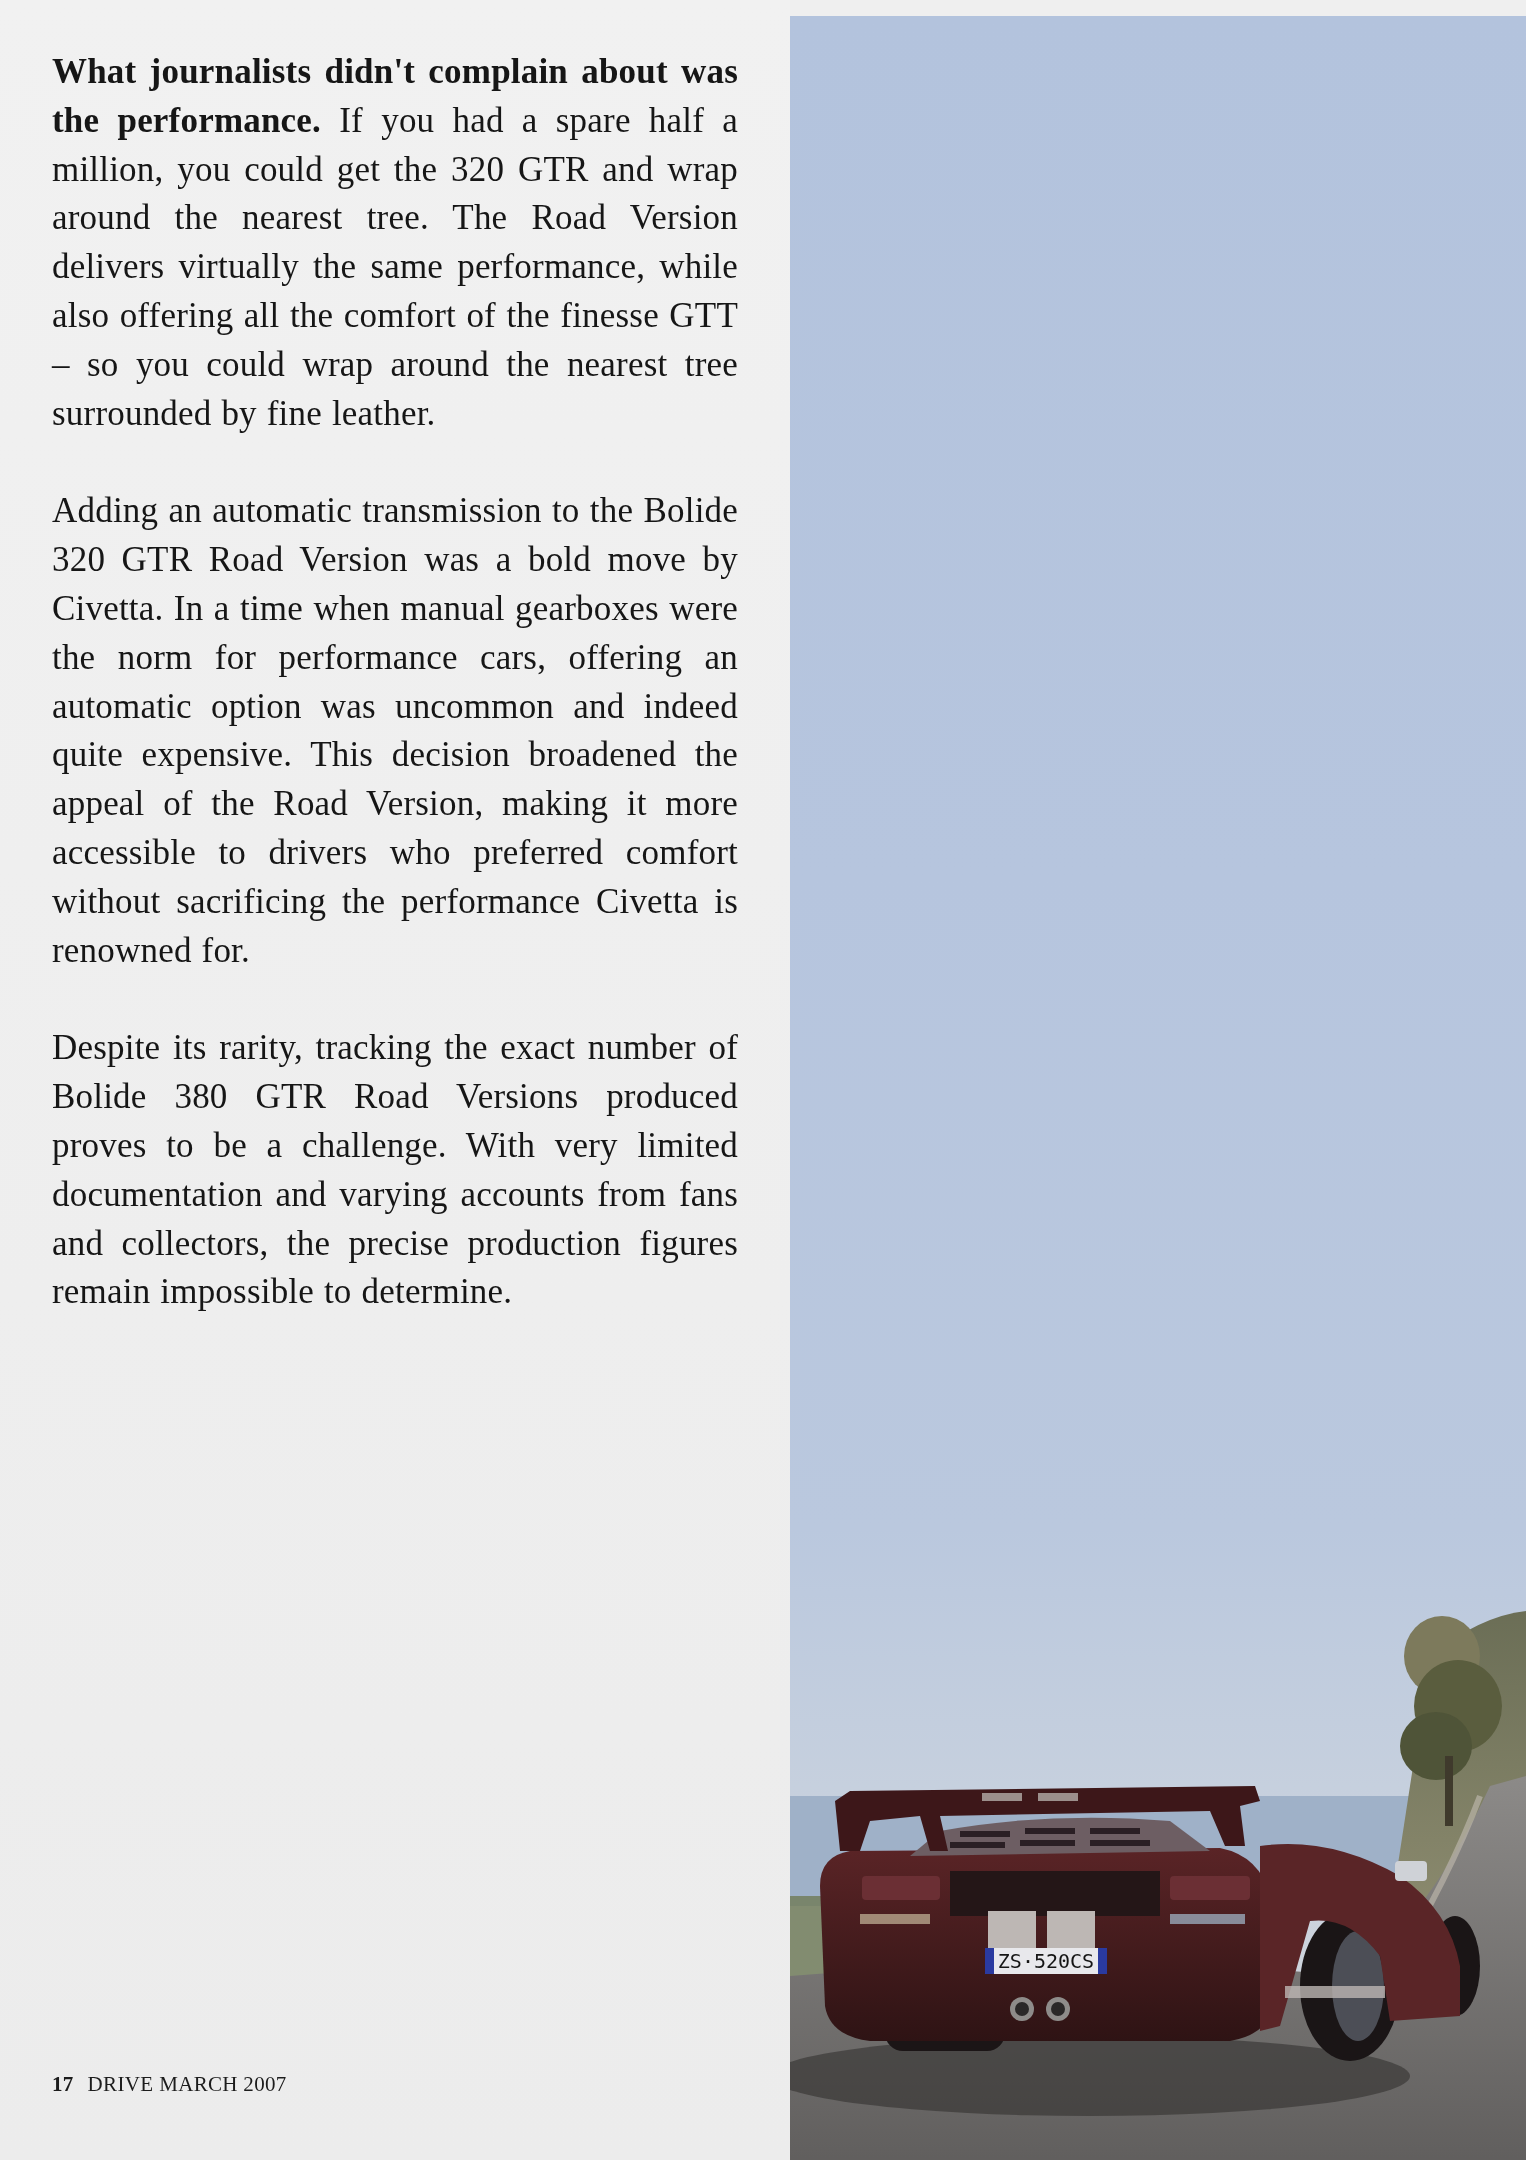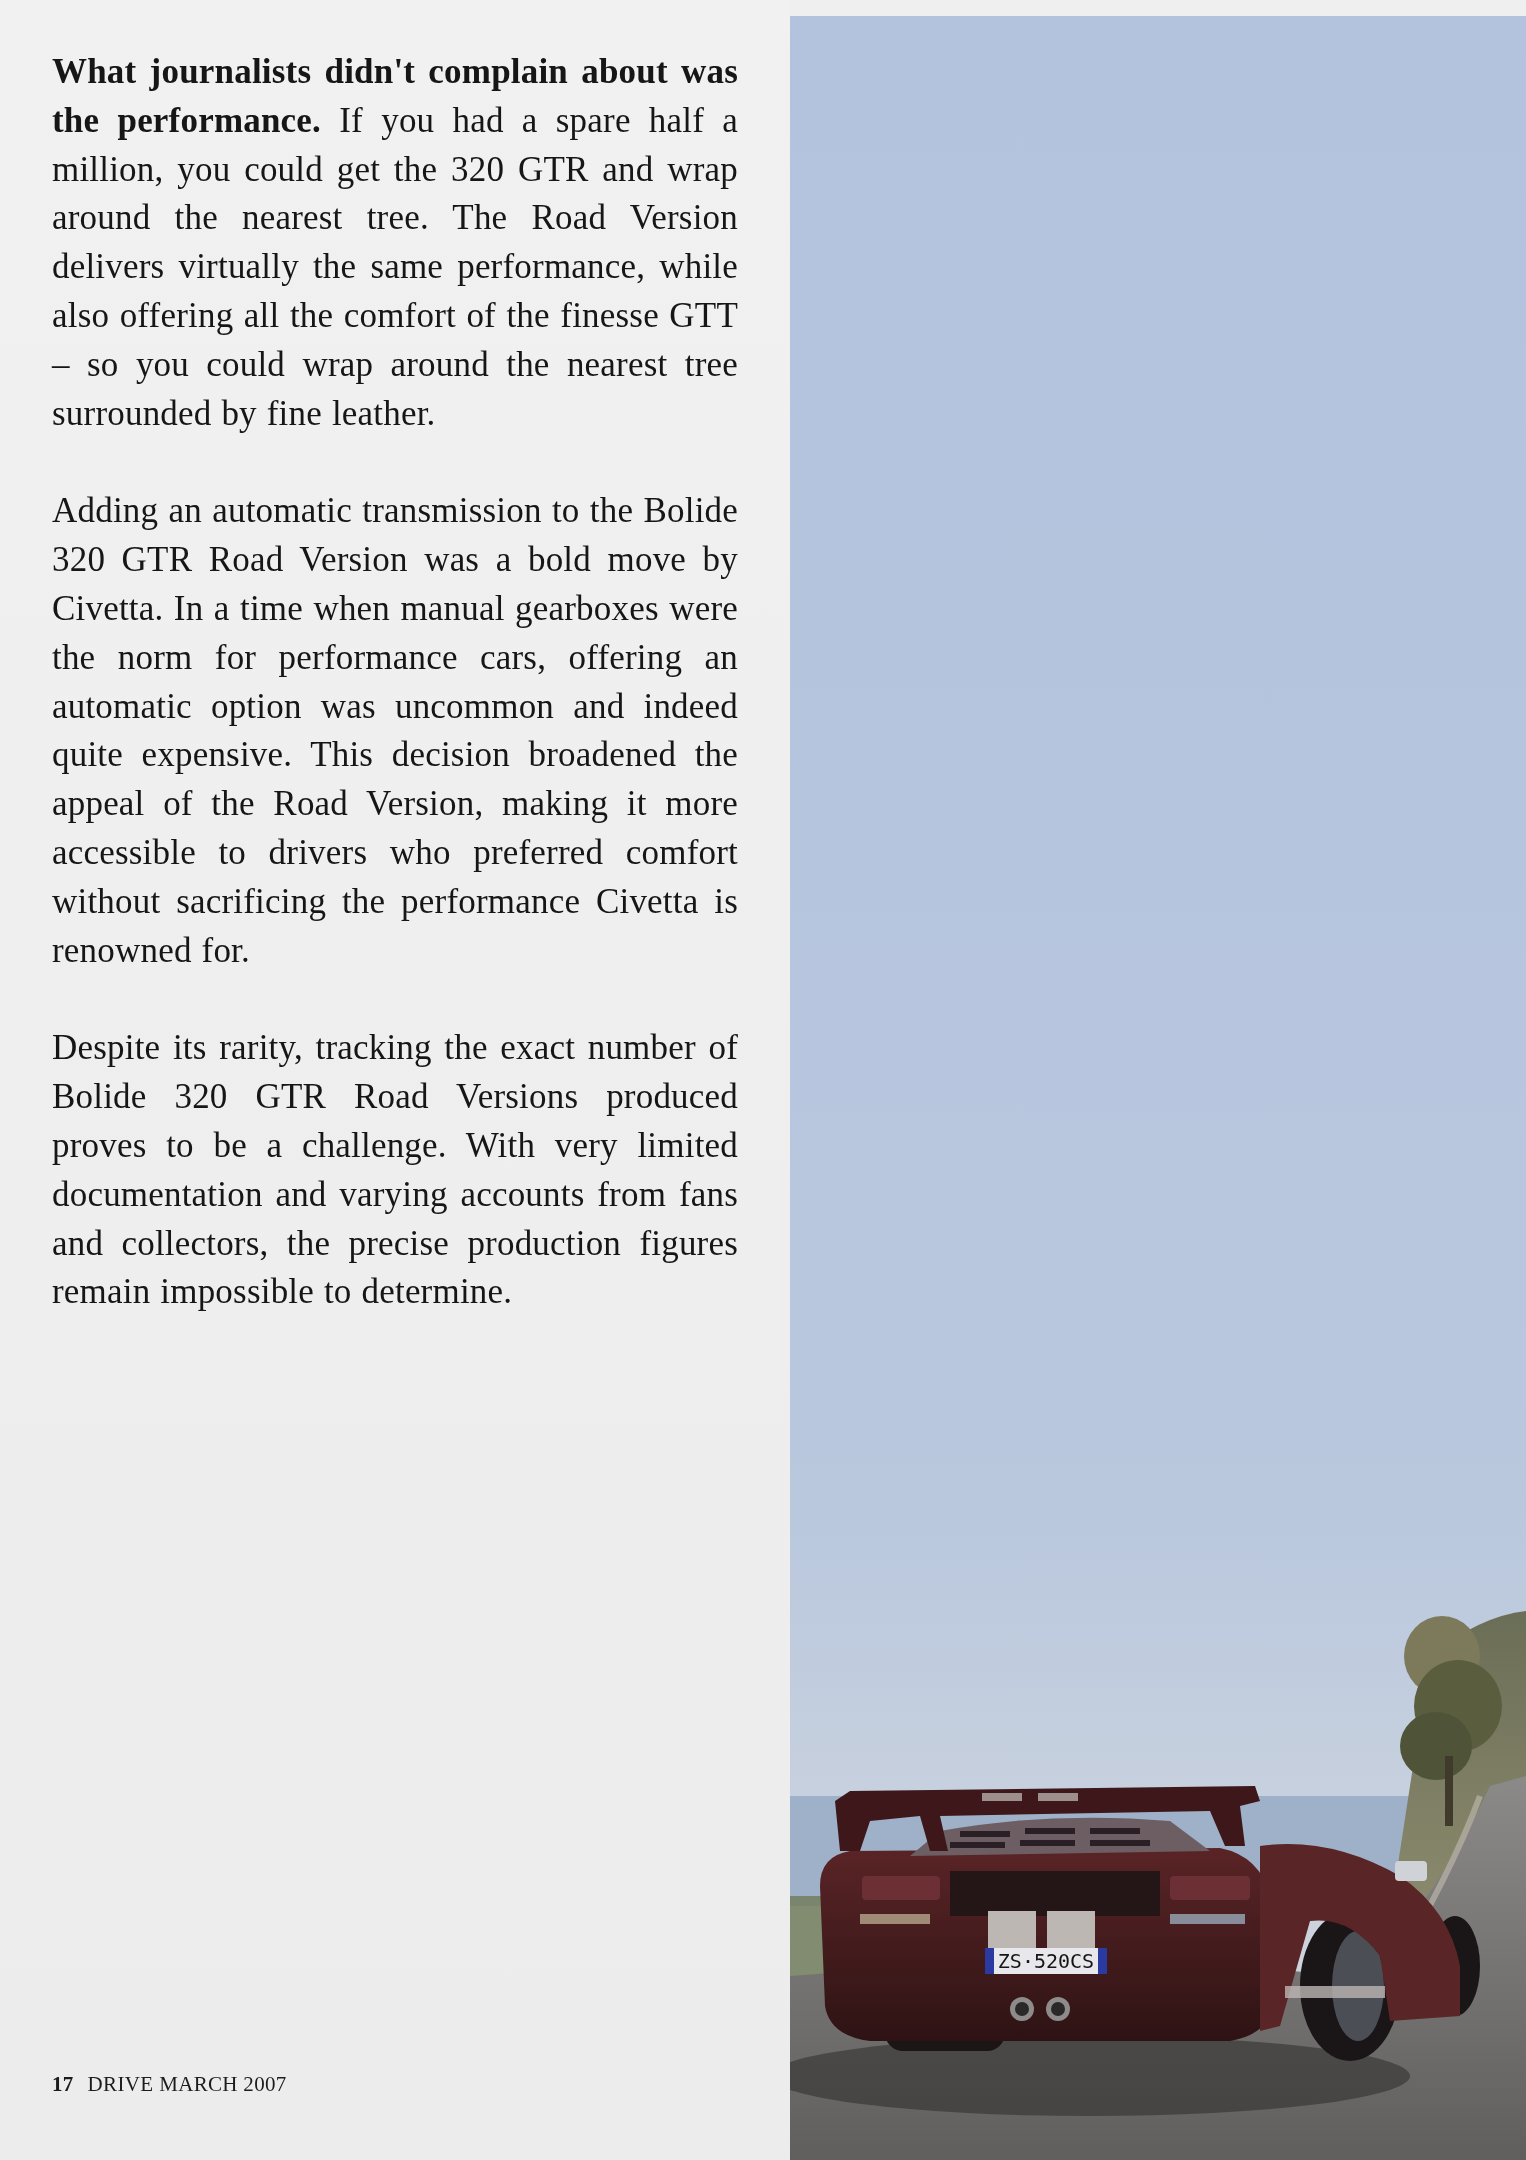--- a/index.html
+++ b/index.html
@@ -40,21 +40,21 @@
   }
   .photo svg { position: absolute; left: 0; top: 0; }
 </style>
 </head>
 <body>
 
 <div class="text-column">
   <div class="article-body">
     <p class="para"><span class="lead">What journalists didn't complain about was the performance.</span><span> If you had a spare half a million, you could get the 320 GTR and wrap around the nearest tree. The Road Version delivers virtually the same performance, while also offering all the comfort of the finesse GTT – so you could wrap around the nearest tree surrounded by fine leather.</span></p>
     <p class="para"><span>Adding an automatic transmission to the Bolide 320 GTR Road Version was a bold move by Civetta. In a time when manual gearboxes were the norm for performance cars, offering an automatic option was uncommon and indeed quite expensive. This decision broadened the appeal of the Road Version, making it more accessible to drivers who preferred comfort without sacrificing the performance Civetta is renowned for.</span></p>
-    <p class="para"><span>Despite its rarity, tracking the exact number of Bolide 320 GTR Road Versions produced proves to be a challenge. With very limited documentation and varying accounts from fans and collectors, the precise production figures remain impossible to determine.</span></p>
+    <p class="para"><span>Despite its rarity, tracking the exact number of Bolide 380 GTR Road Versions produced proves to be a challenge. With very limited documentation and varying accounts from fans and collectors, the precise production figures remain impossible to determine.</span></p>
   </div>
 
   <div class="footer">
     <span class="page-num">17</span><span class="mag">DRIVE</span><span>MARCH 2007</span>
   </div>
 </div>
 
 <div class="photo">
   <svg width="736" height="2160" viewBox="0 0 736 2160">
     <defs>

